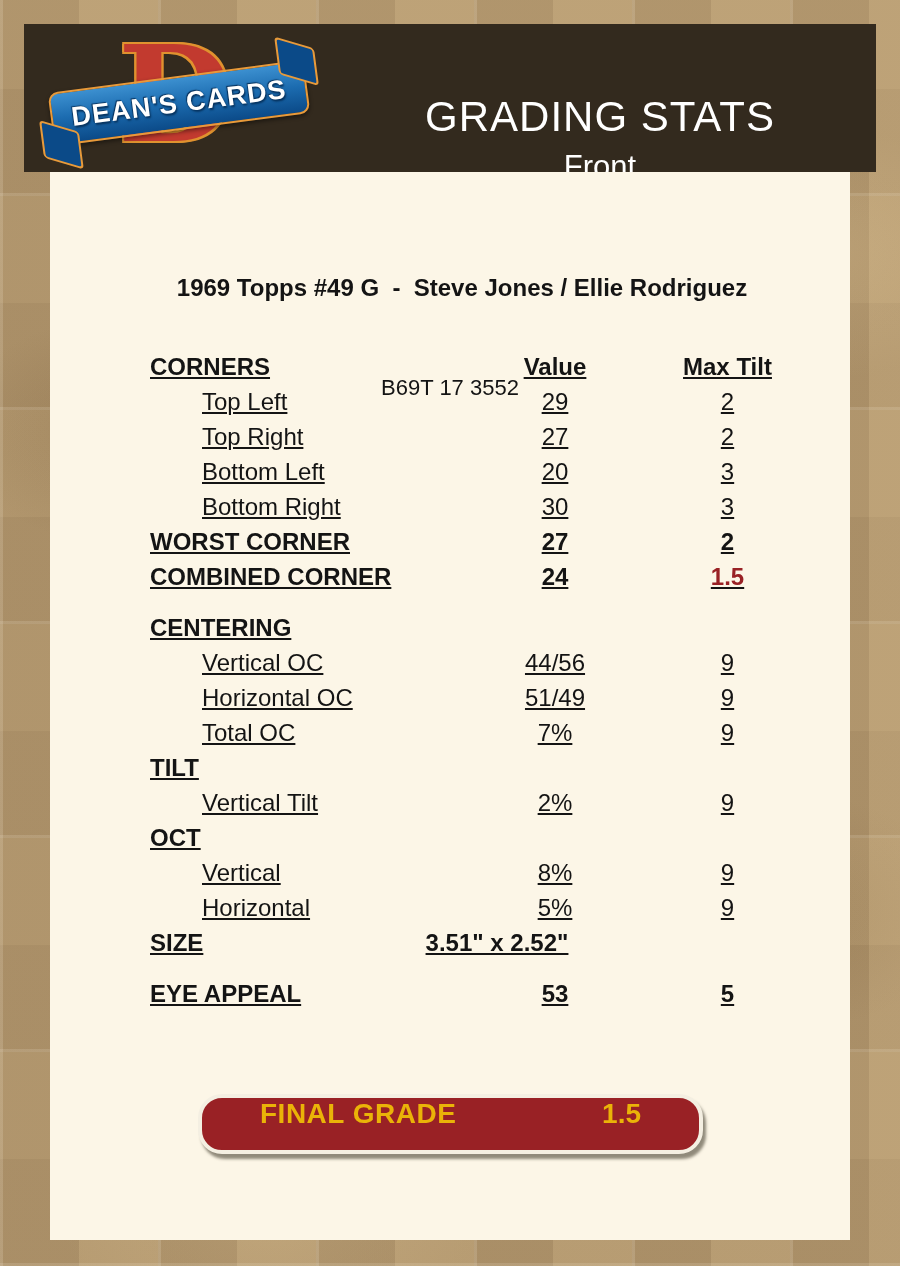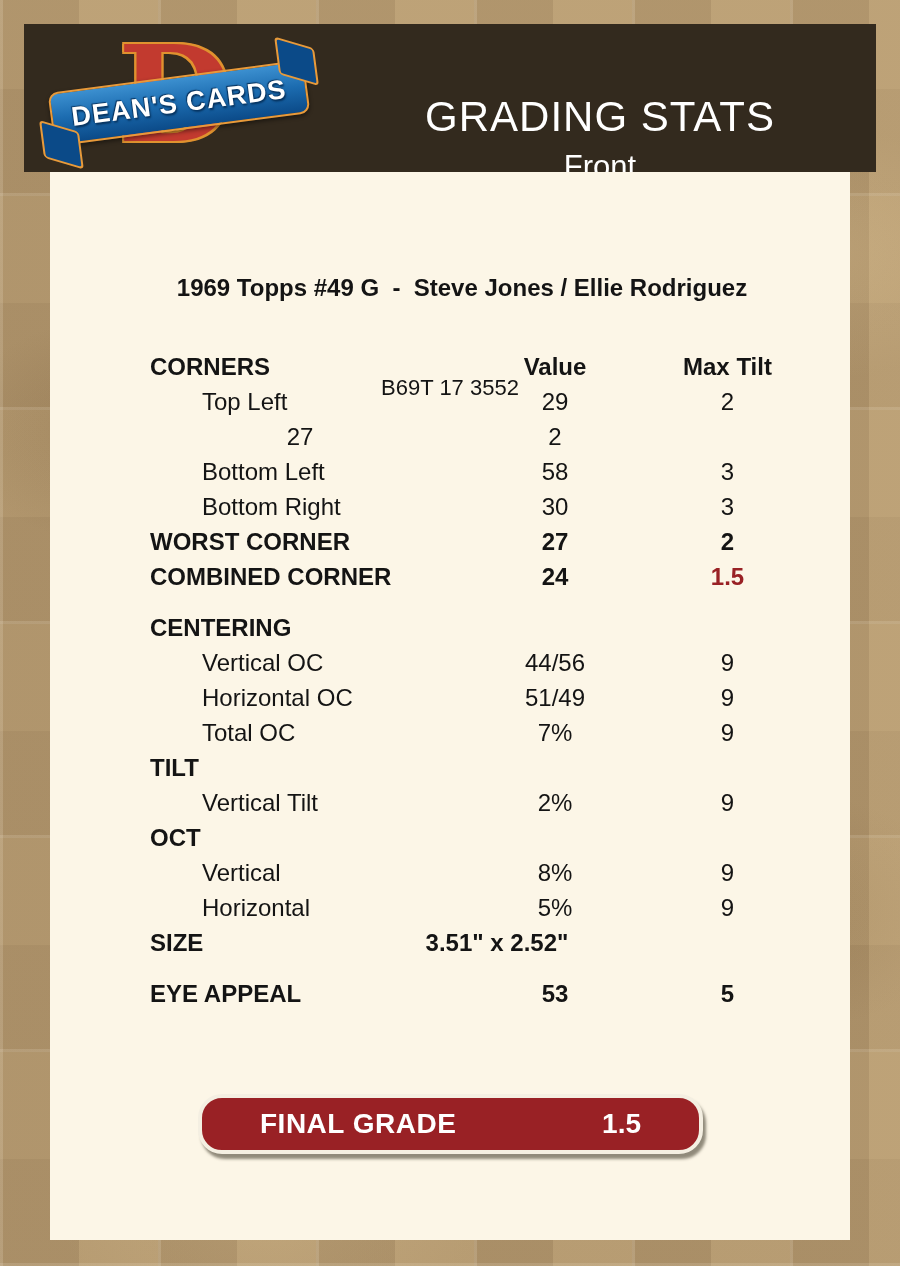--- a/index.html
+++ b/index.html
@@ -103,40 +103,41 @@
   }
 
   
   .stats { position: absolute; left: 100px; top: 177px; width: 645px; }
   .row {
     display: grid;
     grid-template-columns: 300px 210px 135px;
     height: 35px;
     align-items: center;
     font-size: 24px;
+    text-decoration: underline;
   }
   .row .cell { white-space: nowrap; }
   .row .value, .row .max { text-align: center; }
   .row.bold .cell { font-weight: bold; }
   .cell.indent { padding-left: 52px; }
   .cell.red { color: #992125; font-weight: bold; }
   .row.gap-after { margin-bottom: 16px; }
   .cell.shift-left { transform: translateX(-58px); }
 
   
   .final-grade {
     position: absolute;
     left: 148px; top: 922px;
     width: 497px; height: 52px;
     background: #992125;
     border: 4px solid #f4efe2;
     border-radius: 24px;
     box-shadow: 3px 5px 3px rgba(125,119,103,0.85);
-    display: flex; align-items: center;
-    color: #ffffff; font-weight: bold; font-size: 28px;
+    display: flex; 
+    color: #eab308; font-weight: bold; font-size: 28px;
   }
   .fg-label { margin-left: 58px; letter-spacing: 0.5px; }
   .fg-value { margin-left: auto; margin-right: 58px; }
 </style>
 </head>
 <body>
 
 <div class="bg"></div>
 
 <div class="header">
@@ -165,27 +166,28 @@
     <div class="cell max">Max Tilt</div>
   </div>
 
   <div class="row">
     <div class="cell label indent">Top Left</div>
     <div class="cell value">29</div>
     <div class="cell max">2</div>
   </div>
 
   <div class="row">
+    <div class="cell label indent">Top Right</div>
     <div class="cell value">27</div>
     <div class="cell max">2</div>
   </div>
 
   <div class="row">
     <div class="cell label indent">Bottom Left</div>
-    <div class="cell value">58</div>
+    <div class="cell value">20</div>
     <div class="cell max">3</div>
   </div>
 
   <div class="row">
     <div class="cell label indent">Bottom Right</div>
     <div class="cell value">30</div>
     <div class="cell max">3</div>
   </div>
 
   <div class="row bold">

